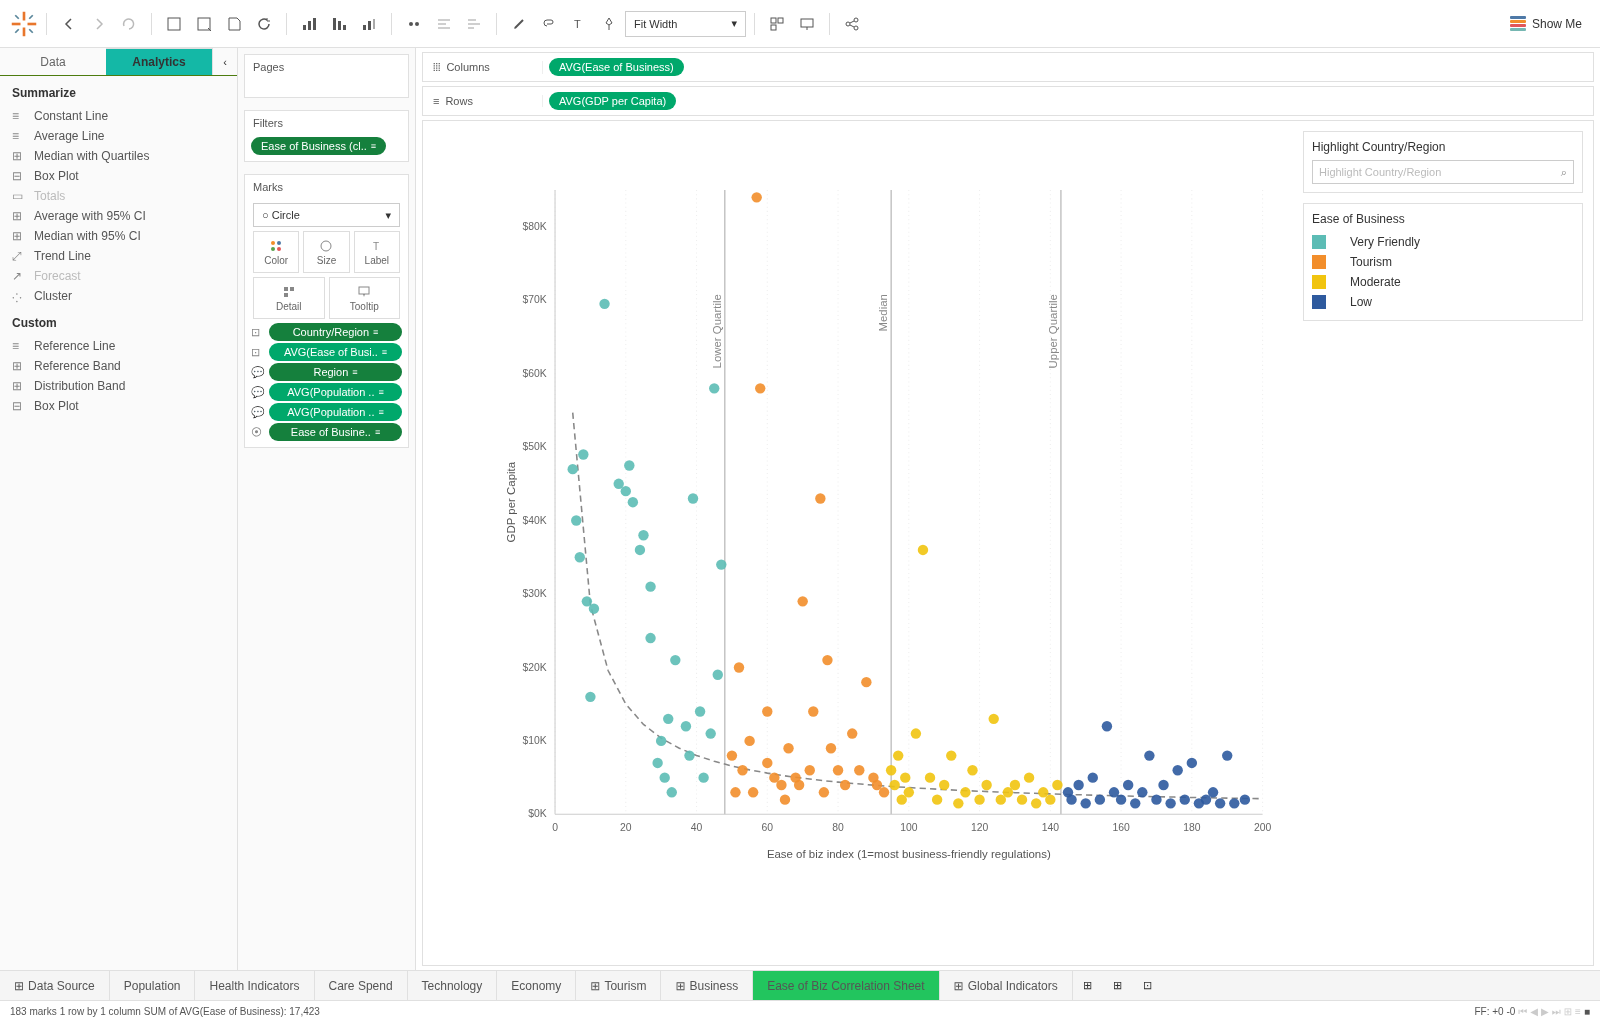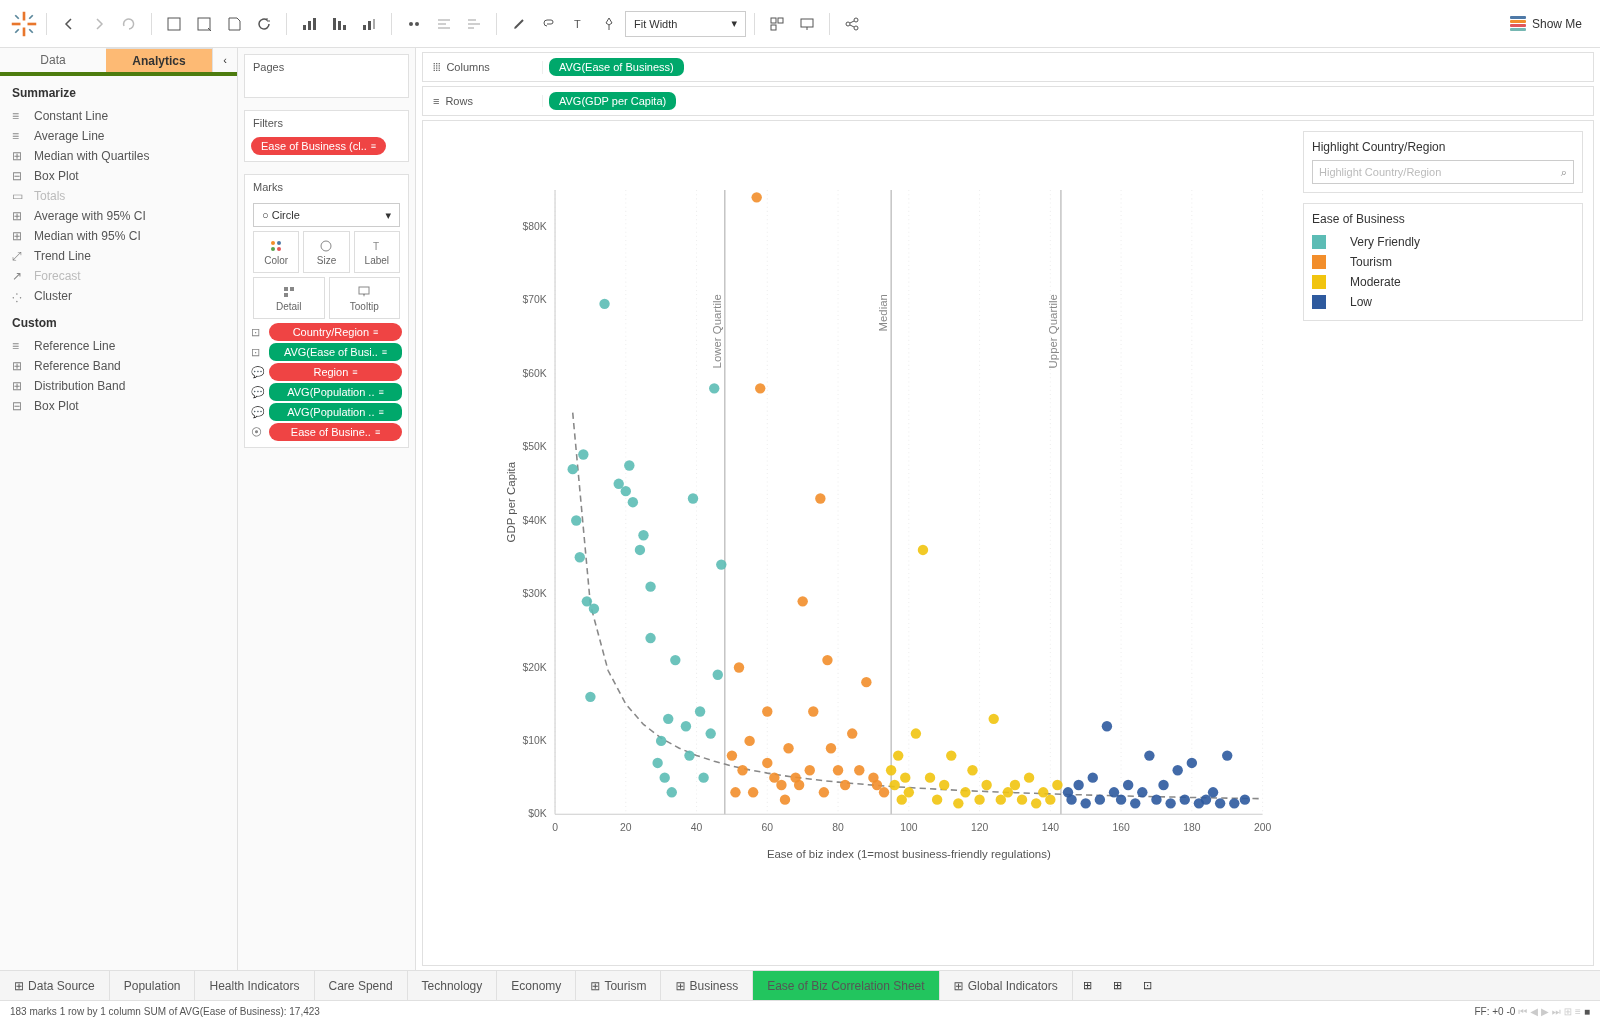--- a/index.html
+++ b/index.html
@@ -7,33 +7,33 @@
 .toolbar { height: 48px; border-bottom: 1px solid #e0e0e0; display: flex; align-items: center; padding: 0 10px; gap: 2px; }
 .toolbar .icon-btn { width: 28px; height: 28px; display: flex; align-items: center; justify-content: center; cursor: pointer; border-radius: 2px; color: #555; }
 .toolbar .sep { width: 1px; height: 22px; background: #ddd; margin: 0 6px; }
 .toolbar .dropdown { width: 121px; height: 26px; border: 1px solid #ccc; display: flex; align-items: center; padding: 0 8px; font-size: 11px; justify-content: space-between; cursor: pointer; }
 .toolbar .spacer { flex: 1; }
 .showme { display: flex; align-items: center; gap: 6px; cursor: pointer; font-size: 12px; padding: 0 8px; }
 .showme-icon { width: 16px; height: 16px; display: flex; flex-direction: column; gap: 1px; }
 .showme-icon div { height: 3px; border-radius: 1px; }
 .main-area { flex: 1; display: flex; overflow: hidden; }
 .left-pane { width: 238px; border-right: 1px solid #e0e0e0; display: flex; flex-direction: column; background: #fafafa; }
-.tabs { display: flex; border-bottom: 4px solid #4d7c0f; height: 28px; }
+.tabs { display: flex; border-bottom: 1px solid #4d7c0f; height: 28px; }
 .tab { flex: 1; display: flex; align-items: center; justify-content: center; cursor: pointer; font-size: 12px; color: #666; }
-.tab.active { background: #fdba74; font-weight: 600; color: #333; border-top: 1px solid #e0e0e0; border-right: 1px solid #e0e0e0; }
+.tab.active { background: #14b8a6; font-weight: 600; color: #333; border-top: 1px solid #e0e0e0; border-right: 1px solid #e0e0e0; }
 .tabs .collapse { width: 24px; display: flex; align-items: center; justify-content: center; cursor: pointer; }
 .section-h { font-weight: 600; padding: 10px 12px 6px; font-size: 12px; }
 .list-item { display: flex; align-items: center; gap: 8px; padding: 3px 12px; cursor: pointer; color: #555; font-size: 12px; }
 .list-item.disabled { color: #bbb; }
 .list-item .mini-icon { width: 14px; height: 14px; color: #888; }
 .mid-pane { width: 178px; border-right: 1px solid #e0e0e0; display: flex; flex-direction: column; background: #fafafa; }
 .card { border: 1px solid #e0e0e0; margin: 6px; background: #fff; }
 .card-h { padding: 6px 8px; font-size: 11px; color: #555; }
-.pill { display: inline-flex; align-items: center; background: #ef4444; color: #fff; padding: 3px 10px; border-radius: 11px; font-size: 11px; margin: 2px 6px; cursor: pointer; max-width: 150px; }
-.pill.green { background: #00a86b; border-radius: 7px; }
+.pill { display: inline-flex; align-items: center; background: #15803d; color: #fff; padding: 3px 10px; border-radius: 11px; font-size: 11px; margin: 2px 6px; cursor: pointer; max-width: 150px; }
+.pill.green { background: #00a86b; }
 .pill .pill-text { overflow: hidden; text-overflow: ellipsis; white-space: nowrap; }
 .pill .pill-icon { margin-left: 4px; font-size: 9px; }
 .marks-select { margin: 4px 8px; height: 24px; border: 1px solid #ccc; display: flex; align-items: center; padding: 0 8px; font-size: 11px; justify-content: space-between; cursor: pointer; }
 .shelf-grid { display: grid; grid-template-columns: repeat(3, 1fr); gap: 4px; margin: 4px 8px; }
 .shelf-btn { border: 1px solid #ddd; height: 42px; display: flex; flex-direction: column; align-items: center; justify-content: center; cursor: pointer; font-size: 10px; color: #666; gap: 2px; }
 .shelf-btn svg { width: 14px; height: 14px; }
 .mark-row { display: flex; align-items: center; gap: 4px; margin: 2px 6px; }
 .mark-row .mini-icon { width: 14px; color: #888; }
 .mark-row .pill { margin: 0; flex: 1; justify-content: center; }
 .viz-pane { flex: 1; display: flex; flex-direction: column; }

